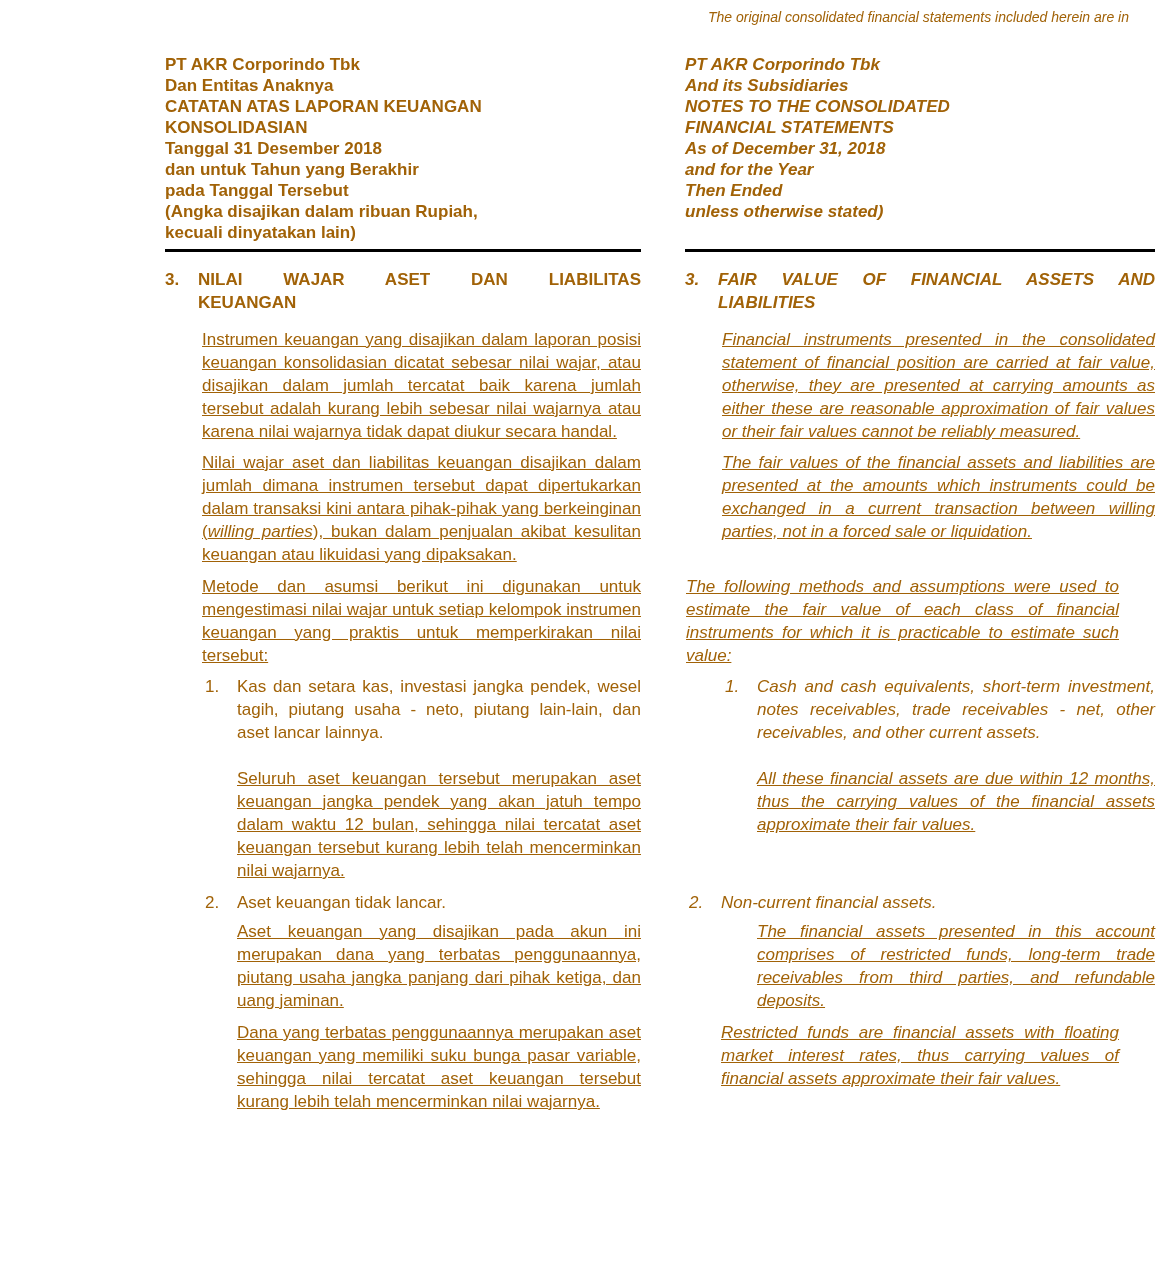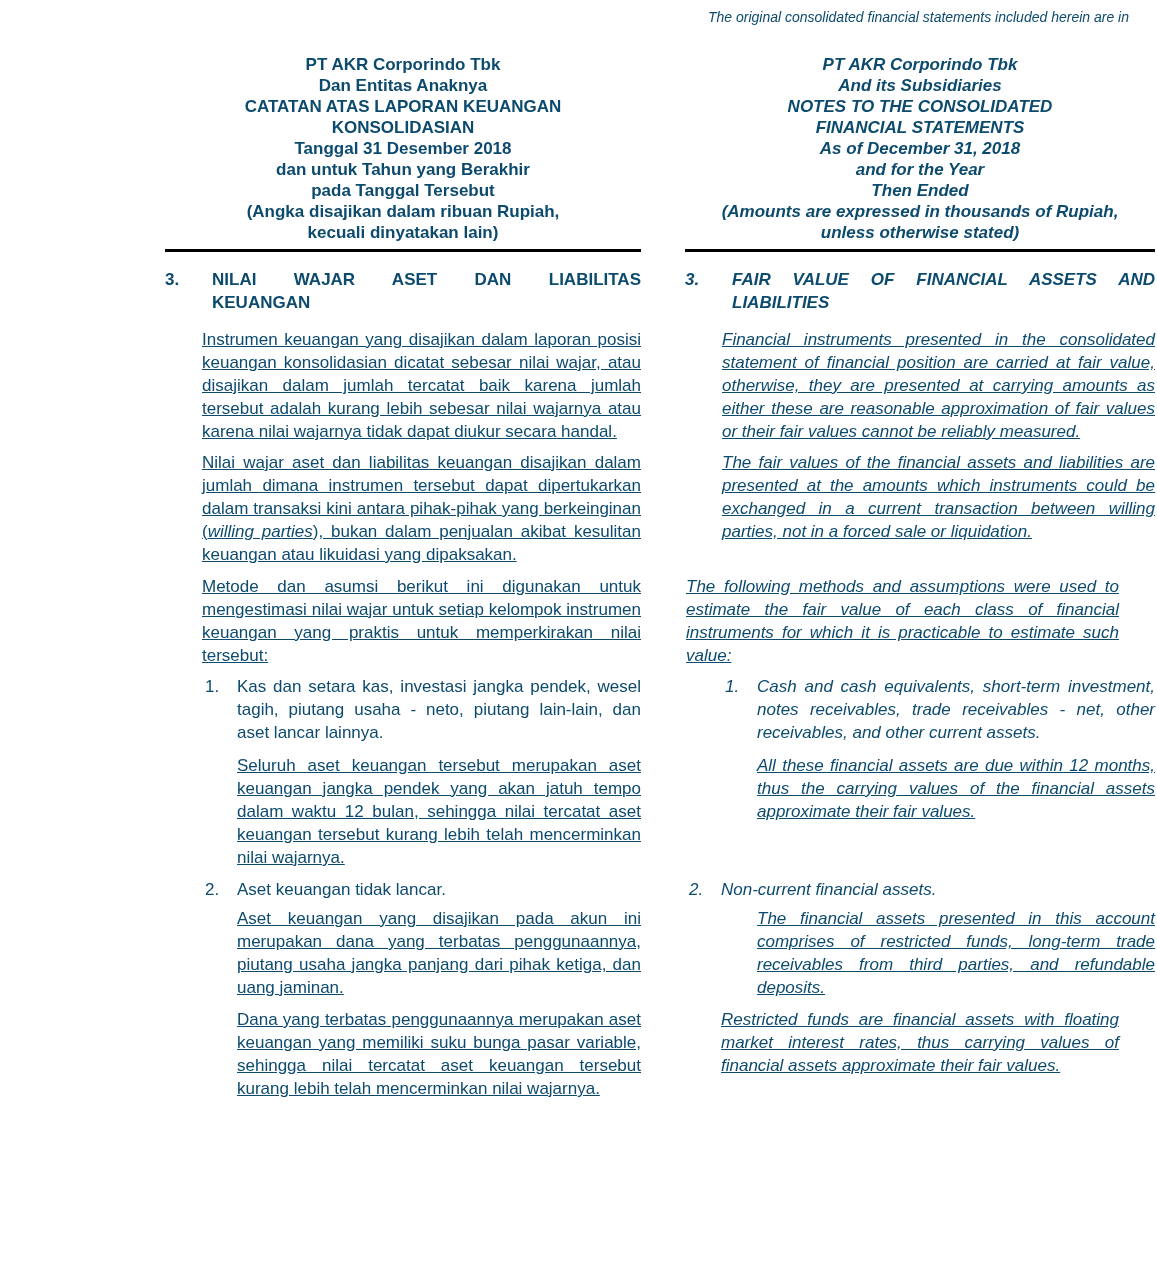--- a/index.html
+++ b/index.html
@@ -1,21 +1,21 @@
 <!DOCTYPE html>
 <html><head>
 <meta charset="utf-8">
 <style>
   html, body { margin: 0; padding: 0; background: #ffffff; }
   .page {
     position: relative;
     width: 1157px;
     height: 1285px;
     background: #ffffff;
-    color: #0c4a6e;
+    color: #a16207;
     font-family: "Liberation Sans", sans-serif;
     font-size: 17px;
     line-height: 23px;
     overflow: hidden;
   }
   .notice {
     position: absolute;
     top: 8px;
     right: 28px;
     width: 470px;
@@ -26,45 +26,44 @@
   }
   .columns { padding: 54px 0 0 165px; }
   .row {
     display: grid;
     grid-template-columns: 476px 470px;
     column-gap: 44px;
   }
   .cell-en { font-style: italic; }
   
   .hdr {
-    text-align: center;
     font-weight: bold;
     line-height: 21px;
     border-bottom: 3px solid #000;
     padding-bottom: 6px;
   }
   
   .row-heading { margin-top: 16px; }
   .hang { display: flex; font-weight: bold; }
   .hang .num { flex: 0 0 33px; }
-  .hang .htxt { flex: 1; margin-left: 14px; }
+  .hang .htxt { flex: 1; }
   .jline { text-align: justify; text-align-last: justify; }
   
   .para { text-align: justify; text-decoration: underline; }
   .ind1 { margin-left: 37px; }
   .ind2 { margin-left: 72px; }
   
   .litem { display: flex; margin-left: 40px; font-weight: normal; }
   .litem .num { flex: 0 0 32px; }
   .litem .ltxt { flex: 1; text-align: justify; }
   .it { font-style: italic; }
   .mt14 { margin-top: 14px; }
   .mt8  { margin-top: 8px; }
   .mt9  { margin-top: 9px; gap: 8px; }
-  .mt11 { margin-top: 10px; }
+  .mt11 { margin-top: 23px; }
   .mt18 { margin-top: 6px; }
 </style>
 </head>
 <body>
 
 <div class="page">
 
   <div class="notice">
     <div>The original consolidated financial statements included herein are in</div>
   </div>
@@ -84,21 +83,20 @@
         <div>kecuali dinyatakan lain)</div>
       </div>
       <div class="hdr cell-en">
         <div>PT AKR Corporindo Tbk</div>
         <div>And its Subsidiaries</div>
         <div>NOTES TO THE CONSOLIDATED</div>
         <div>FINANCIAL STATEMENTS</div>
         <div>As of December 31, 2018</div>
         <div>and for the Year</div>
         <div>Then Ended</div>
-        <div>(Amounts are expressed in thousands of Rupiah,</div>
         <div>unless otherwise stated)</div>
       </div>
     </div>
 
     <div class="row row-heading">
       <div class="cell-id">
         <div class="hang">
           <div class="num">3.</div>
           <div class="htxt">
             <div class="jline">NILAI WAJAR ASET DAN LIABILITAS</div>

